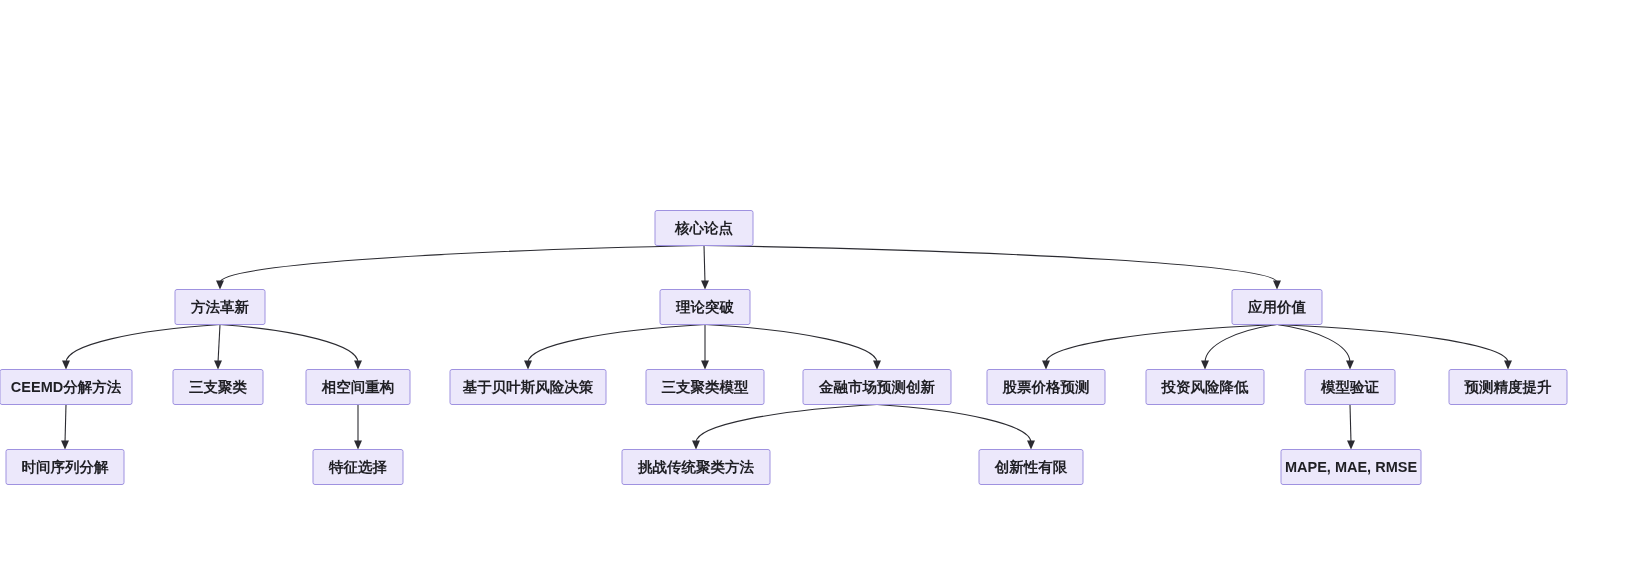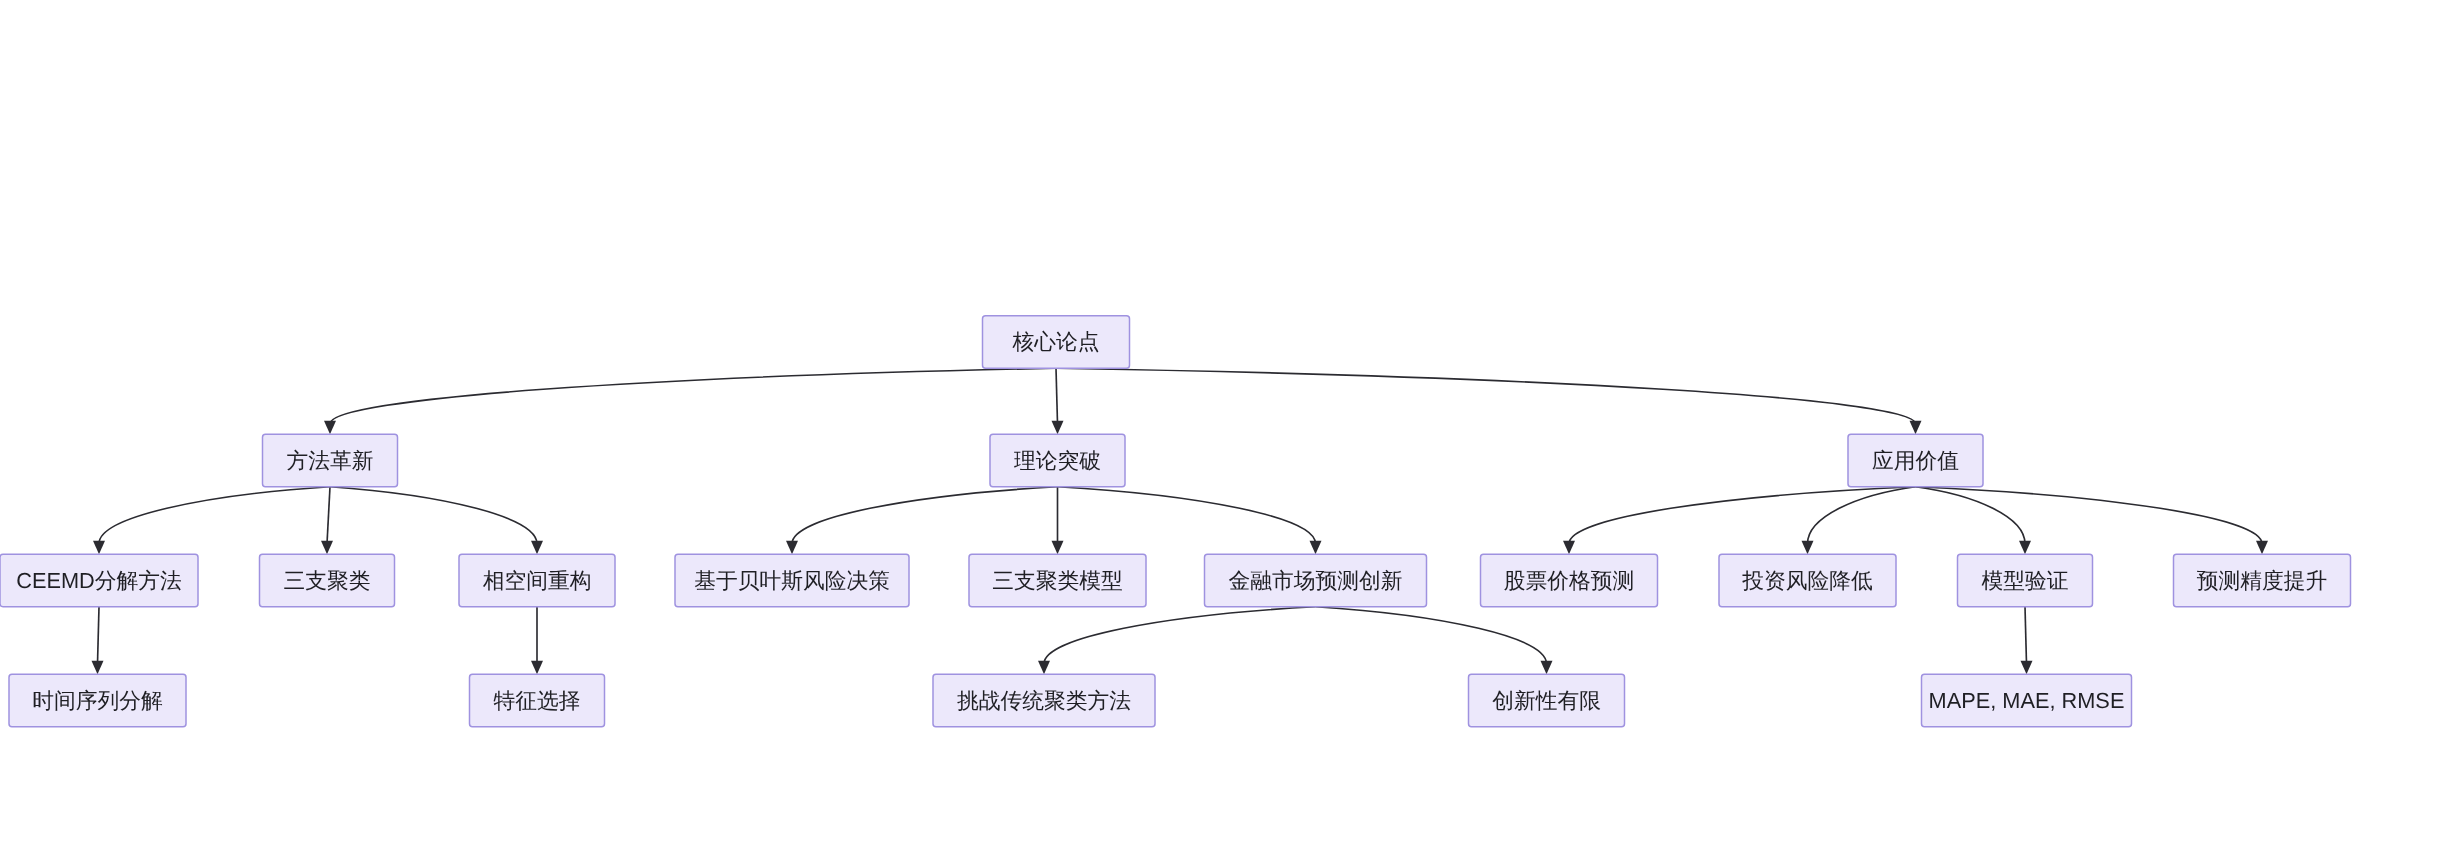--- a/index.html
+++ b/index.html
@@ -11,20 +11,21 @@
     width: 1628px;
     height: 576px;
     overflow: hidden;
     font-family: "Liberation Sans", sans-serif;
   }
   #diagram-root {
     position: relative;
     width: 1628px;
     height: 460px;
     background: #ffffff;
+    font-weight: bold;
   }
   svg#flowchart {
     display: block;
     width: 1628px;
     height: 576px;
   }
   .node-rect {
     fill: #ece8fb;
     stroke: #9f92e0;
     stroke-width: 1px;

